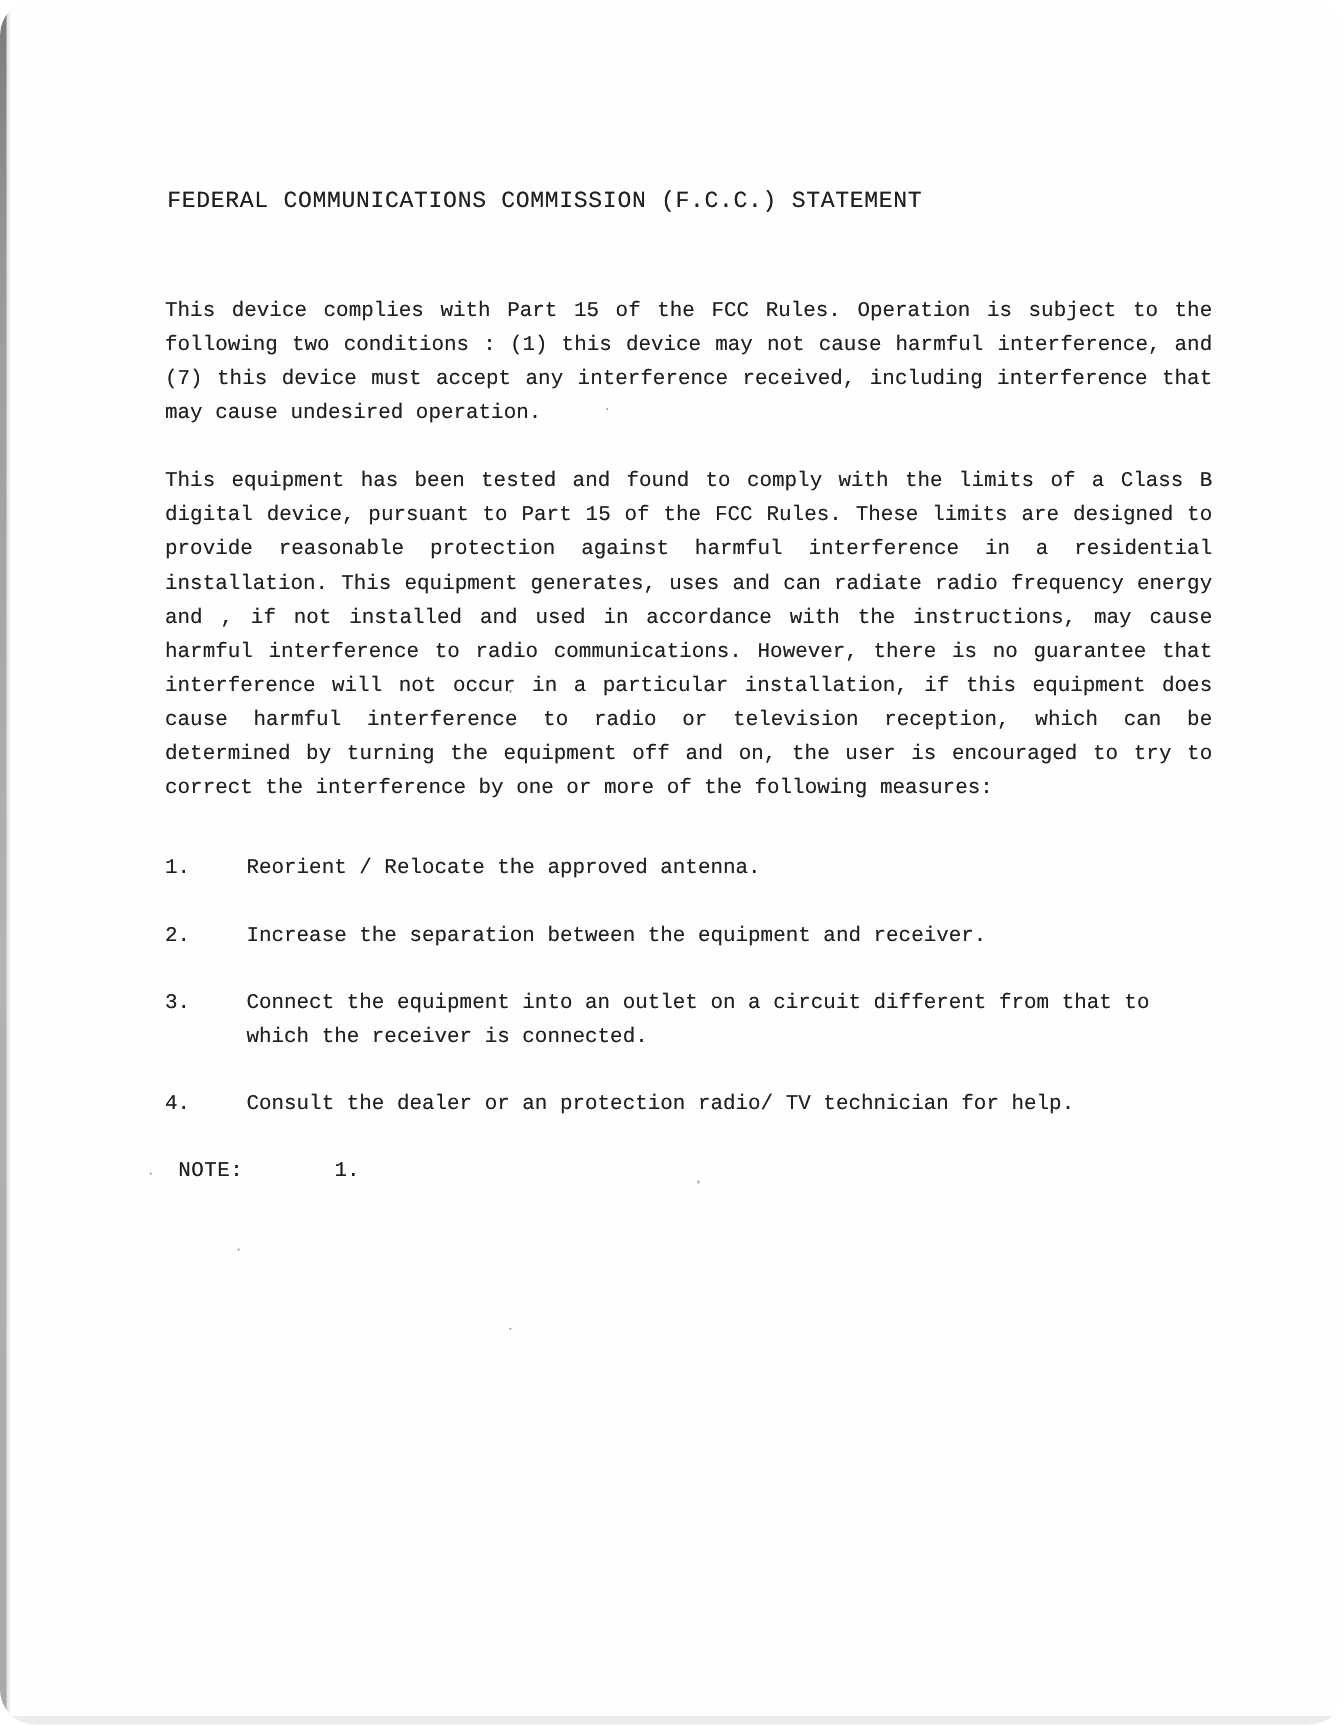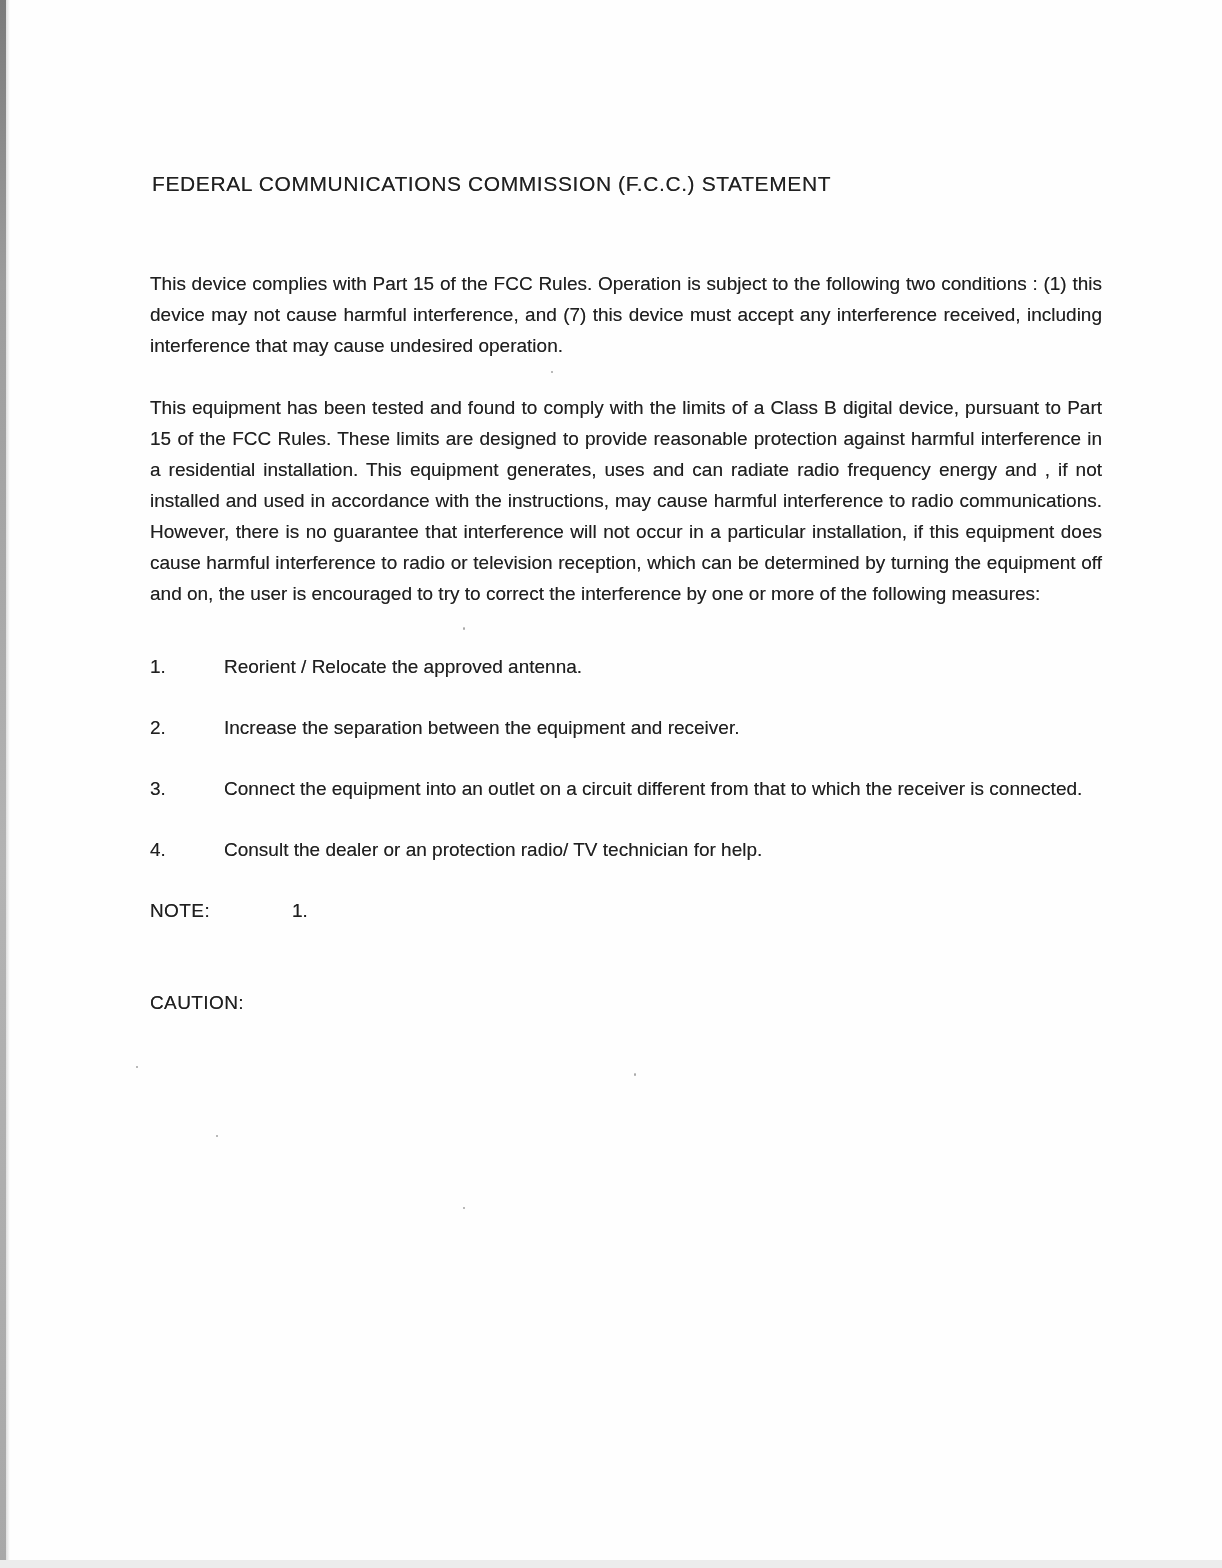--- a/index.html
+++ b/index.html
@@ -6,22 +6,23 @@
     margin: 0;
     padding: 0;
     background: #ffffff;
   }
   .page {
     position: relative;
     width: 1222px;
     height: 1568px;
     background: #fefefe;
     overflow: hidden;
-    font-family: Liberation Sans, sans-serif;
+    font-family: Liberation Mono, monospace;
     color: #202020;
+    border-radius: 32px;
   }
   
   .scan-strip {
     position: absolute;
     left: 0;
     top: 0;
     width: 6px;
     height: 100%;
     background: linear-gradient(180deg, #7a7a7a 0%, #9c9c9c 18%, #b3b3b3 55%, #a8a8a8 100%);
   }
@@ -79,20 +80,21 @@
   }
   .measure-text {
     flex: 1 1 auto;
   }
   .note-row {
     display: flex;
     font-size: 19px;
     line-height: 31px;
     margin-top: 4px;
     text-shadow: 0 0 0.5px rgba(0,0,0,0.6);
+    margin-left: 12px;
   }
   .note-label {
     flex: 0 0 142px;
     letter-spacing: 0.4px;
   }
   .note-num {
     flex: 0 0 80px;
   }
   .note-text {
     flex: 1 1 auto;
@@ -159,21 +161,20 @@
       </div>
 
     </div>
 
     <div class="note-row">
       <span class="note-label">NOTE:</span>
       <span class="note-num">1.</span>
     </div>
 
     <div class="caution-row">
-      <span class="caution-label">CAUTION:</span>
     </div>
 
   </div>
 
   <div class="speck" style="left:551px; top:371px; width:2px; height:2px;"></div>
   <div class="speck" style="left:463px; top:627px; width:2px; height:3px;"></div>
   <div class="speck" style="left:634px; top:1073px; width:2px; height:3px;"></div>
   <div class="speck" style="left:136px; top:1066px; width:2px; height:2px;"></div>
   <div class="speck" style="left:216px; top:1135px; width:2px; height:2px;"></div>
   <div class="speck" style="left:463px; top:1207px; width:2px; height:2px;"></div>

